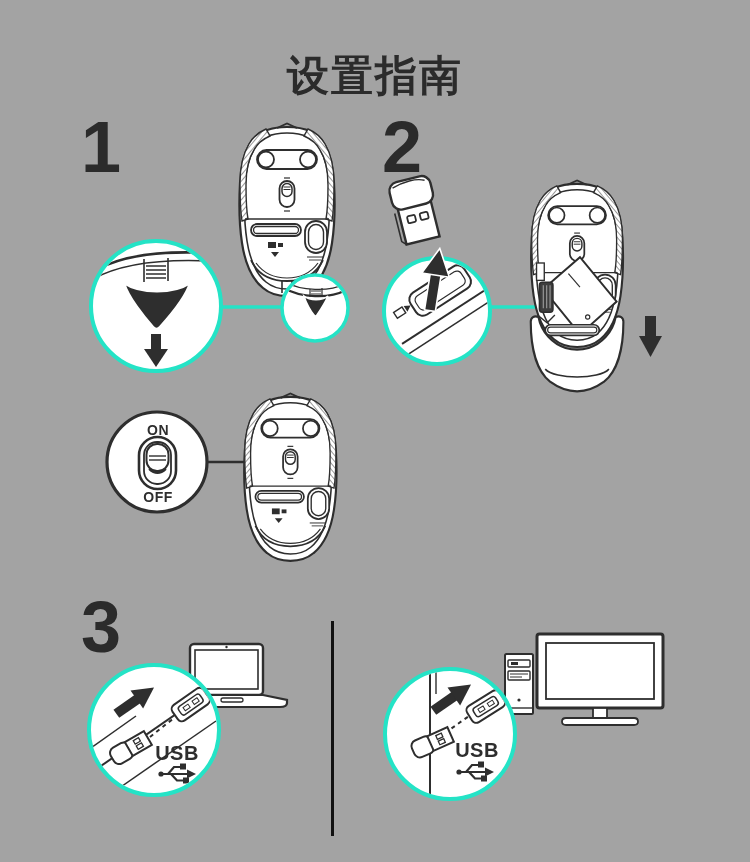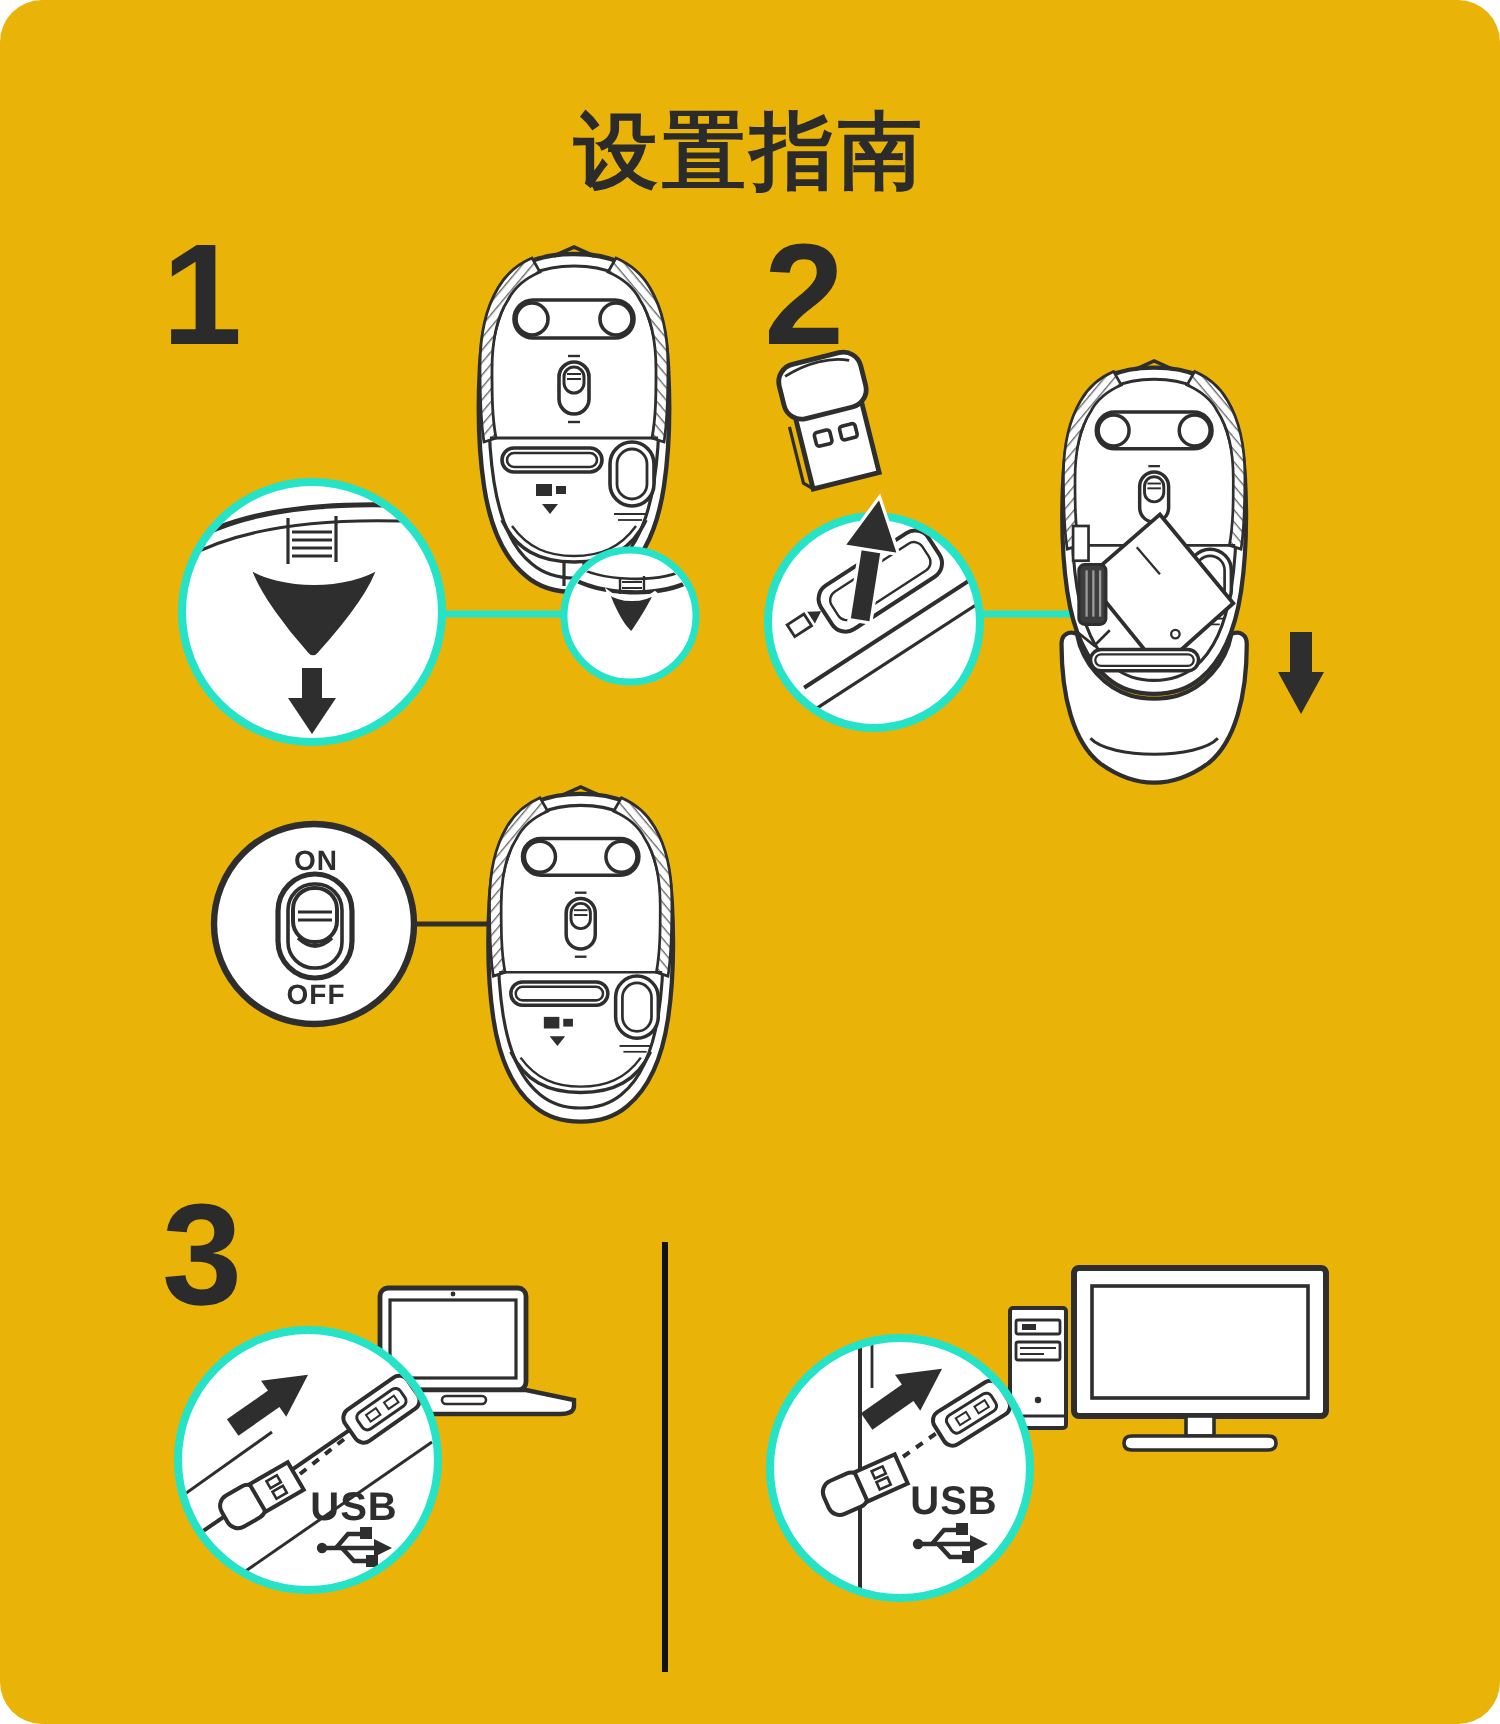--- a/index.html
+++ b/index.html
@@ -1,17 +1,17 @@
 <!DOCTYPE html>
 <html><head>
 <meta charset="utf-8">
 <style>
   html,body{margin:0;padding:0;background:#ffffff;}
-  .page{position:relative;width:750px;height:862px;background:#eab308;overflow:hidden;
-        font-family:"Liberation Sans","DejaVu Sans",sans-serif;border-radius:21px;}
+  .page{position:relative;width:750px;height:862px;background:#a3a3a3;overflow:hidden;
+        font-family:"Liberation Sans","DejaVu Sans",sans-serif;}
   svg{display:block;}
   text{font-family:"Liberation Sans","DejaVu Sans",sans-serif;}
   .title-text{font-size:42px;font-weight:bold;fill:#2b2b2b;letter-spacing:2px;}
   .step-number{font-size:72px;font-weight:bold;fill:#2b2b2b;}
   .switch-label{font-size:14px;font-weight:bold;fill:#2e2e2e;letter-spacing:0.5px;}
   .usb-label{font-size:20px;font-weight:bold;fill:#2e2e2e;letter-spacing:0.5px;}
 </style>
 </head>
 <body>
 

